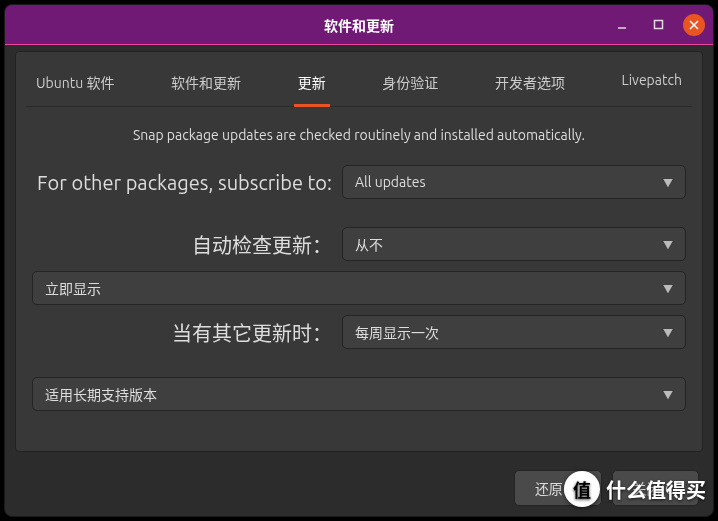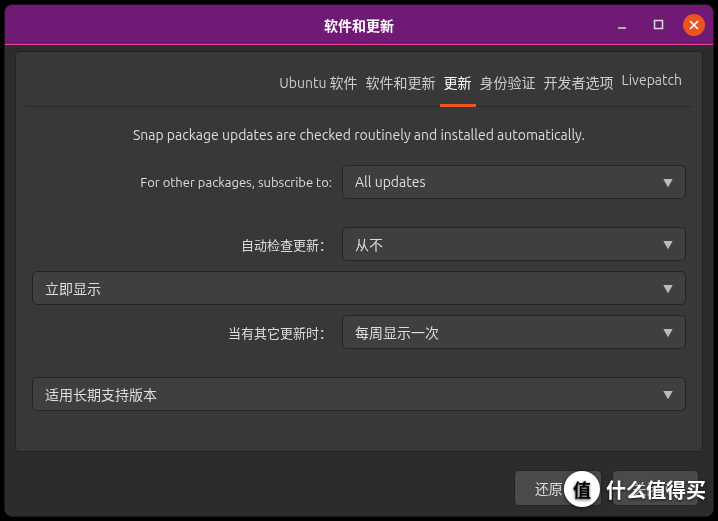--- a/index.html
+++ b/index.html
@@ -71,21 +71,21 @@
       margin-top: 6px;
       border-radius: 4px;
       flex: 1;
       display: flex;
       flex-direction: column;
       padding: 10px 16px 16px 16px;
       border: 1px solid #222;
     }
     .tabs {
       display: flex;
-      justify-content: flex-end;
+      justify-content: space-between;
       border-bottom: 1px solid #2a2a2a;
       margin: 0 -6px 12px -6px;
       padding: 0 6px;
     }
     .tab {
       color: #ccc;
       font-size: 14px;
       padding: 10px 4px 12px 4px;
       cursor: pointer;
       border-bottom: 3px solid transparent;
@@ -109,21 +109,21 @@
     .row {
       display: flex;
       align-items: center;
       gap: 10px;
     }
     .row.gap-after {
       margin-bottom: 18px;
     }
     .label {
       color: #ddd;
-      font-size: 13px;
+      font-size: 20px;
       text-align: right;
       width: 300px;
       flex-shrink: 0;
     }
     .dropdown {
       flex: 1;
       background: #3f3f3f;
       border: 1px solid #242424;
       border-radius: 5px;
       height: 34px;

